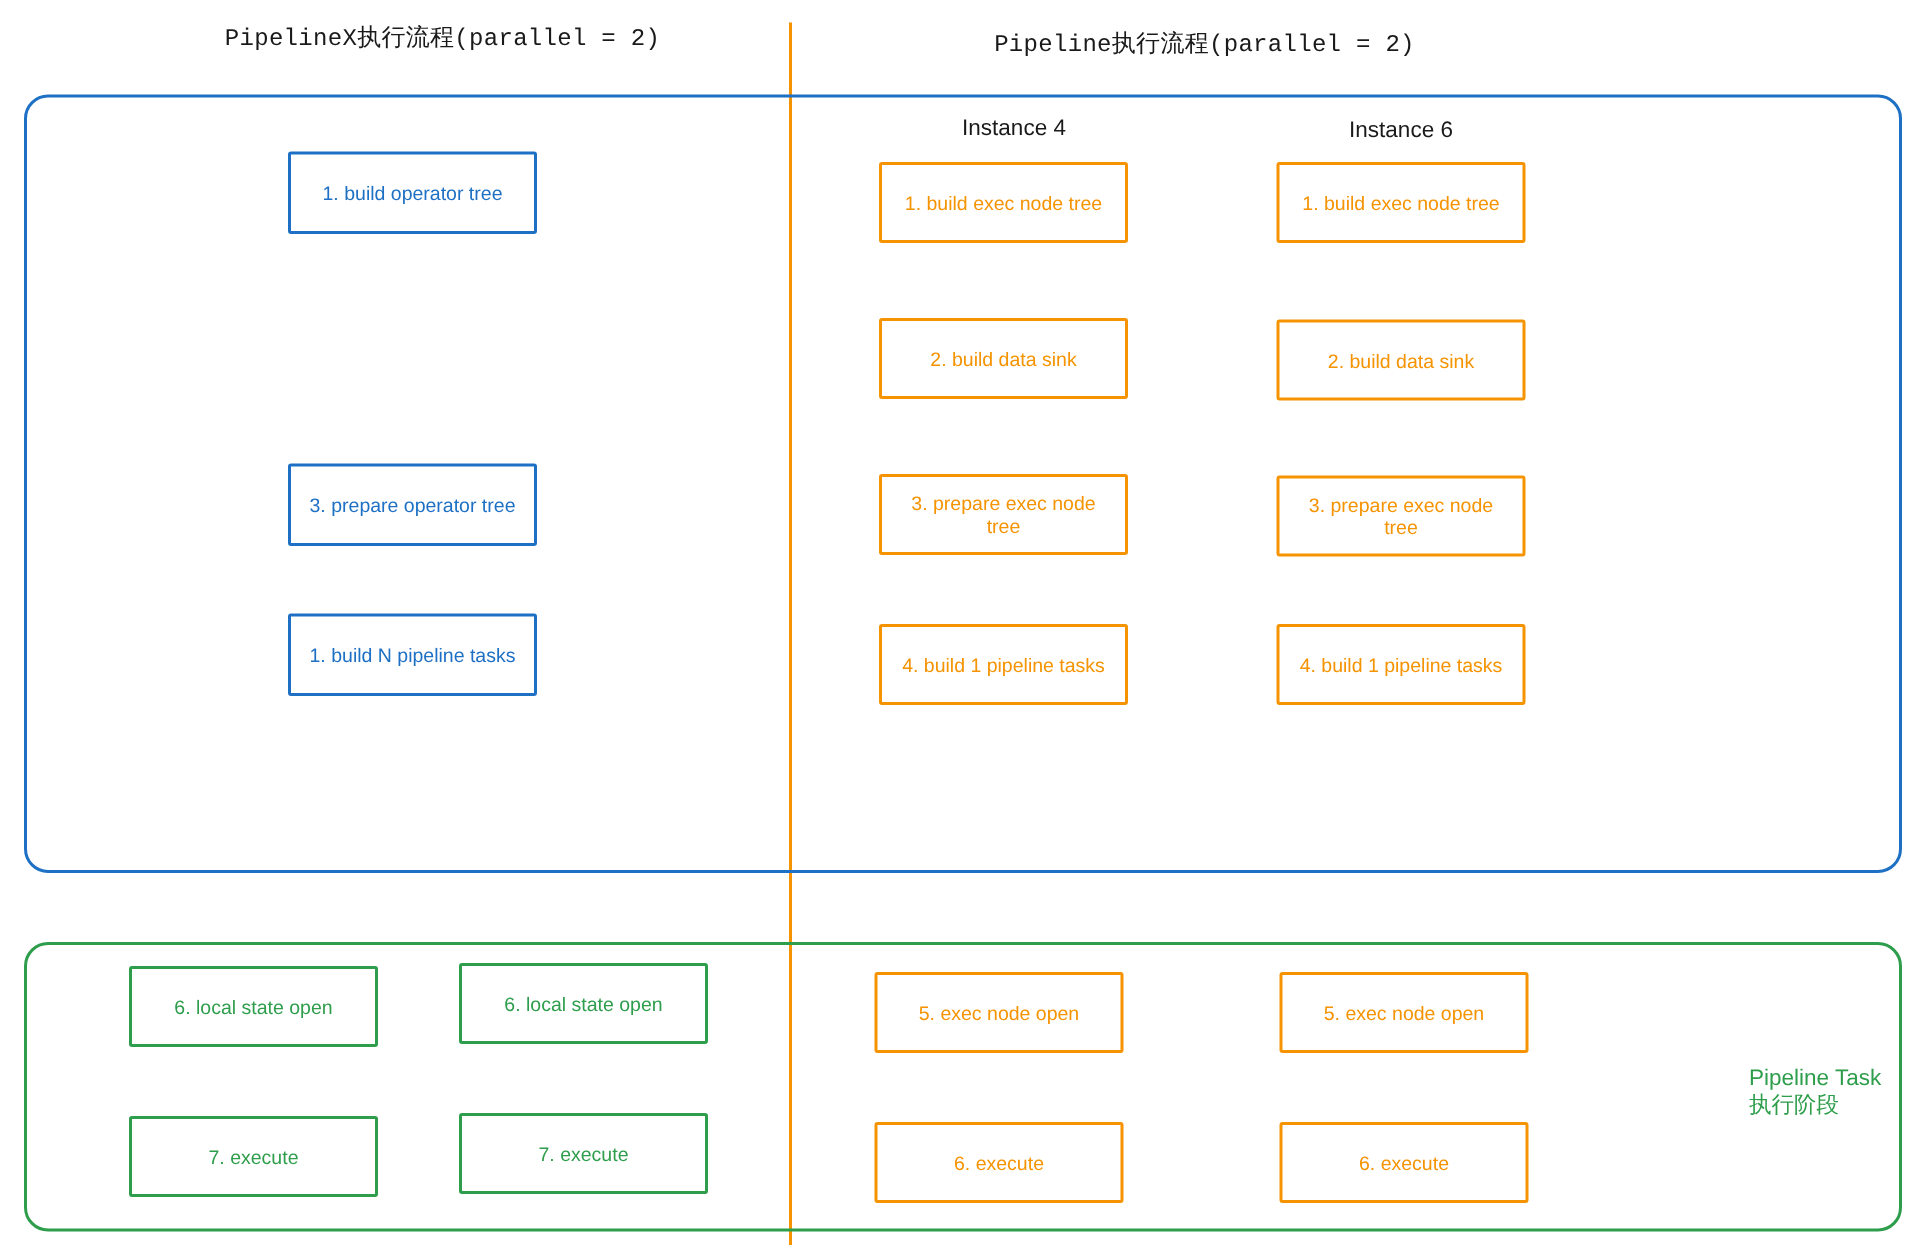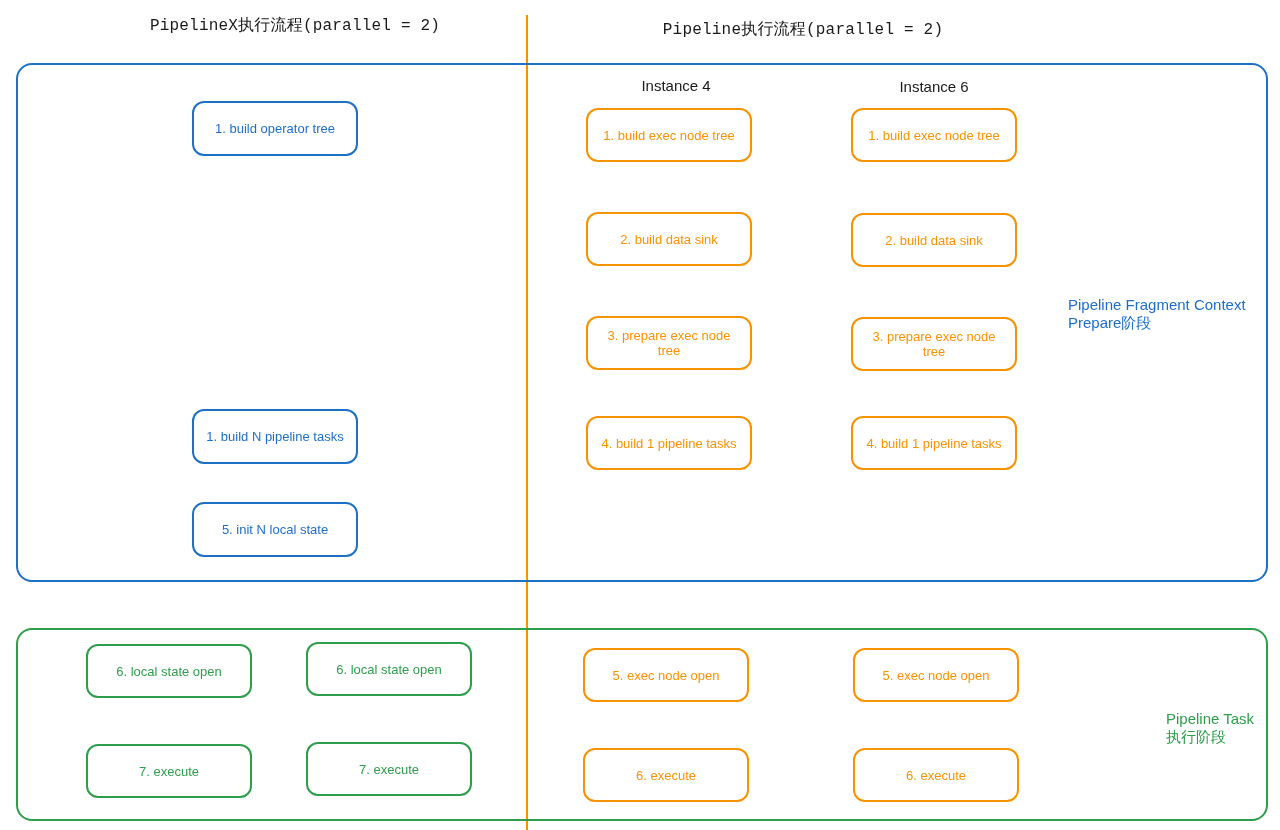--- a/index.html
+++ b/index.html
@@ -15,21 +15,21 @@
   .divider{
     position:absolute;left:526px;top:15px;width:2px;height:815px;
     background:var(--orange,#f59300);
   }
   .container{
     position:absolute;border-radius:16px;background:transparent;box-sizing:border-box;
   }
   .container.blue-c{border:2px solid var(--blue,#1e70c4);}
   .container.green-c{border:2px solid var(--green,#2e9e4c);}
   .box{
-    position:absolute;width:166px;height:54px;box-sizing:border-box;border-radius:12px;
+    position:absolute;width:166px;height:54px;box-sizing:border-box;border-radius:2px;
     display:flex;align-items:center;justify-content:center;text-align:center;
     font-size:13px;padding:2px 8px;background:#ffffff;
   }
   .box.blue{border:2px solid var(--blue,#1e70c4);color:var(--blue,#1e70c4);height:55px;}
   .box.orange{border:2px solid var(--orange,#f59300);color:var(--orange,#f59300);}
   .box.green{border:2px solid var(--green,#2e9e4c);color:var(--green,#2e9e4c);text-align:center;}
   .col-header{
     position:absolute;width:180px;text-align:center;font-size:15px;color:#1a1a1a;
   }
   .side-label{position:absolute;font-size:15px;line-height:1.18;}
@@ -42,40 +42,36 @@
 <div class="canvas">
 
   <div class="title" style="left:95px;top:15px;">PipelineX执行流程(parallel = 2)</div>
   <div class="title" style="left:603px;top:19px;">Pipeline执行流程(parallel = 2)</div>
 
   <div class="divider"></div>
 
   <div class="container blue-c" style="left:16px;top:63px;width:1252px;height:519px;"></div>
 
   <div class="box blue" style="left:192px;top:101px;">1. build operator tree</div>
+  <div class="box blue" style="left:192px;top:309px;">3. prepare operator tree</div>
   <div class="box blue" style="left:192px;top:409px;">1. build N pipeline tasks</div>
-  <div class="box blue" style="left:192px;top:502px;">5. init N local state</div>
 
   <div class="col-header" style="left:586px;top:77px;">Instance 4</div>
   <div class="col-header" style="left:844px;top:78px;">Instance 6</div>
 
   <div class="box orange" style="left:586px;top:108px;">1. build exec node tree</div>
   <div class="box orange" style="left:586px;top:212px;">2. build data sink</div>
   <div class="box orange" style="left:586px;top:316px;">3. prepare exec node tree</div>
   <div class="box orange" style="left:586px;top:416px;">4. build 1 pipeline tasks</div>
 
   <div class="box orange" style="left:851px;top:108px;">1. build exec node tree</div>
   <div class="box orange" style="left:851px;top:213px;">2. build data sink</div>
   <div class="box orange" style="left:851px;top:317px;">3. prepare exec node tree</div>
   <div class="box orange" style="left:851px;top:416px;">4. build 1 pipeline tasks</div>
 
-  <div class="side-label blue-t" style="left:1068px;top:296px;">
-    <div>Pipeline Fragment Context</div>
-    <div>Prepare阶段</div>
-  </div>
 
   <div class="container green-c" style="left:16px;top:628px;width:1252px;height:193px;"></div>
 
   <div class="box green" style="left:86px;top:644px;">6. local state open</div>
   <div class="box green" style="left:306px;top:642px;">6. local state open</div>
   <div class="box green" style="left:86px;top:744px;">7. execute</div>
   <div class="box green" style="left:306px;top:742px;">7. execute</div>
 
   <div class="box orange" style="left:583px;top:648px;">5. exec node open</div>
   <div class="box orange" style="left:853px;top:648px;">5. exec node open</div>

